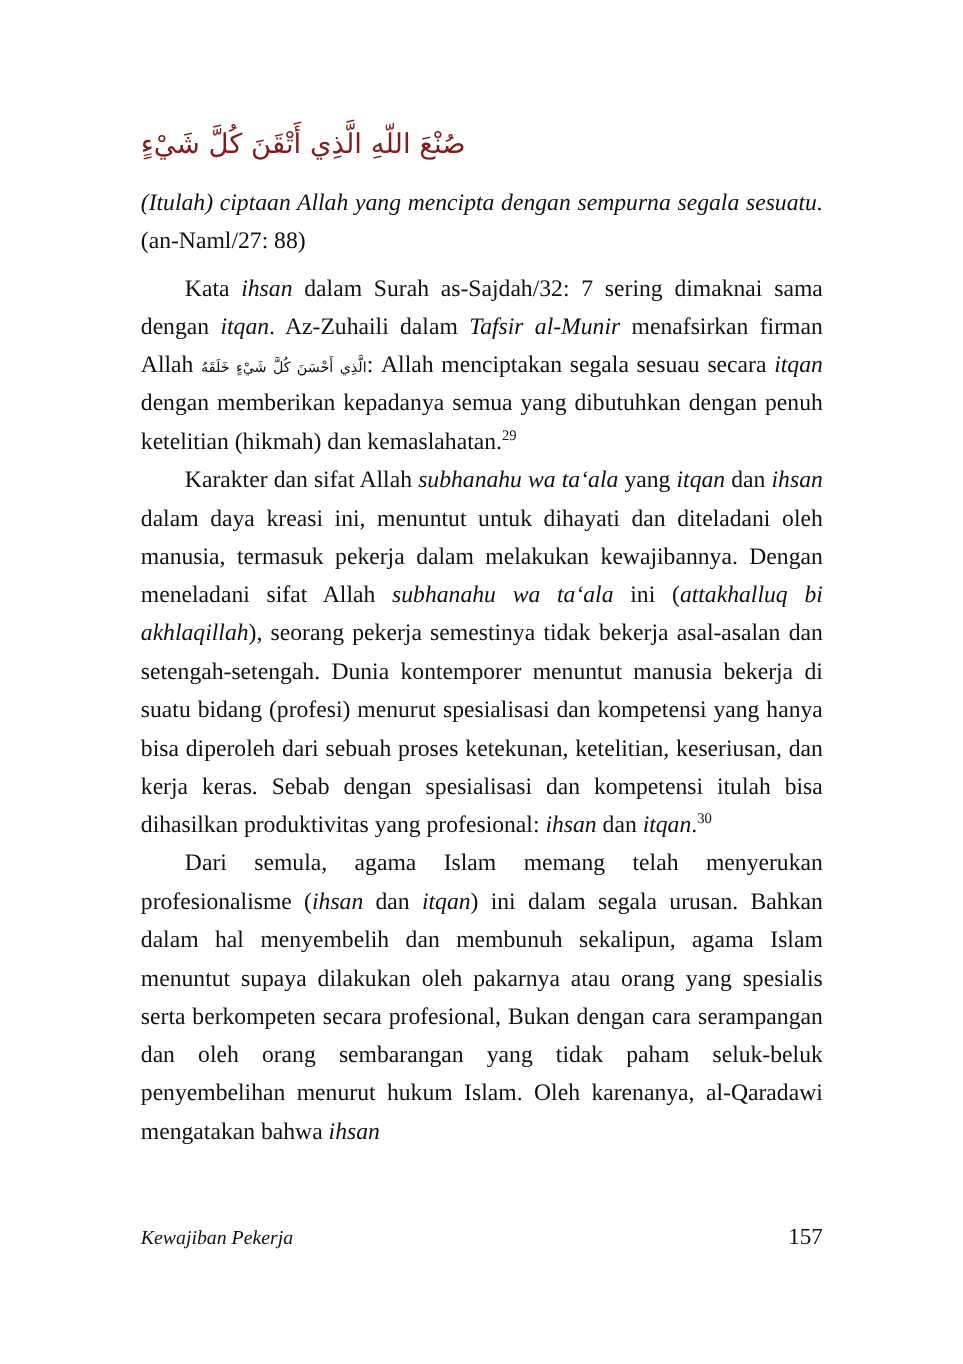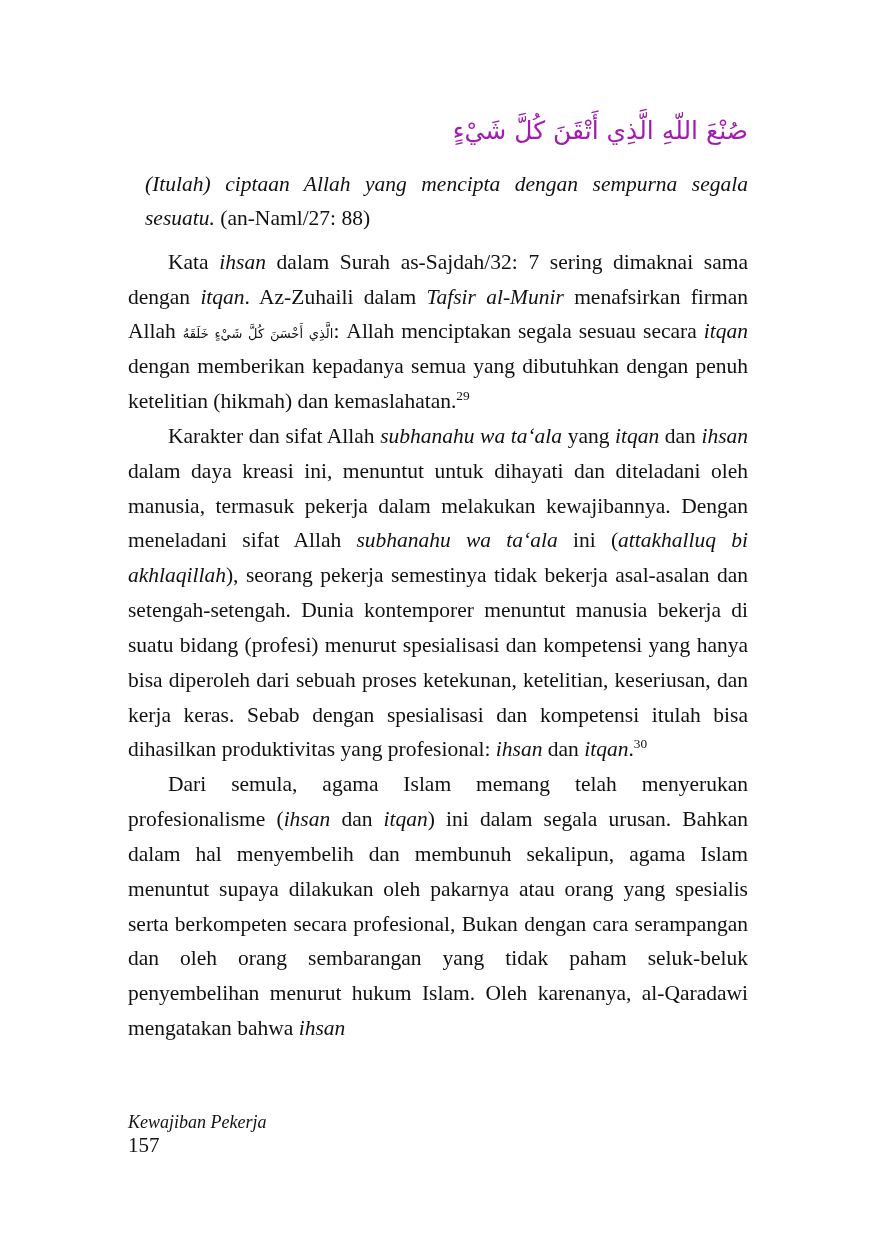--- a/index.html
+++ b/index.html
@@ -26,42 +26,42 @@
   }
   .content {
     position: absolute;
     left: 128px;
     top: 108px;
     width: 620px;
   }
   .arabic-line {
     font-family: "DejaVu Sans", sans-serif;
     direction: rtl;
-    text-align: right;
+    text-align: left;
     font-size: 25px;
     line-height: 1.8;
     margin: 0 0 14px 0;
-    color: #a21caf;
+    color: #7f1d1d;
   }
   .arabic-inline {
     font-family: "DejaVu Sans", sans-serif;
     direction: rtl;
     unicode-bidi: embed;
     font-size: 13px;
   }
   p.body {
     margin: 0;
     font-size: 21.5px;
     line-height: 1.62;
     text-align: justify;
     text-justify: inter-word;
     color: #111;
   }
   p.trans {
-    margin: 0 0 6px 17px;
+    margin: 0 0 6px 0;
     font-size: 21.5px;
     line-height: 1.6;
     text-align: justify;
     color: #111;
   }
   p.indent {
     text-indent: 40px;
   }
   i, .it {
     font-style: italic;
@@ -72,21 +72,20 @@
     line-height: 0;
   }
   .footer {
     position: absolute;
     left: 128px;
     top: 1112px;
     width: 620px;
     display: flex;
     justify-content: space-between;
     align-items: baseline;
-    flex-direction: column;
   }
   .footer-left {
     font-size: 18px;
     font-style: italic;
     color: #111;
   }
   .footer-right {
     font-size: 21px;
     color: #111;
   }

